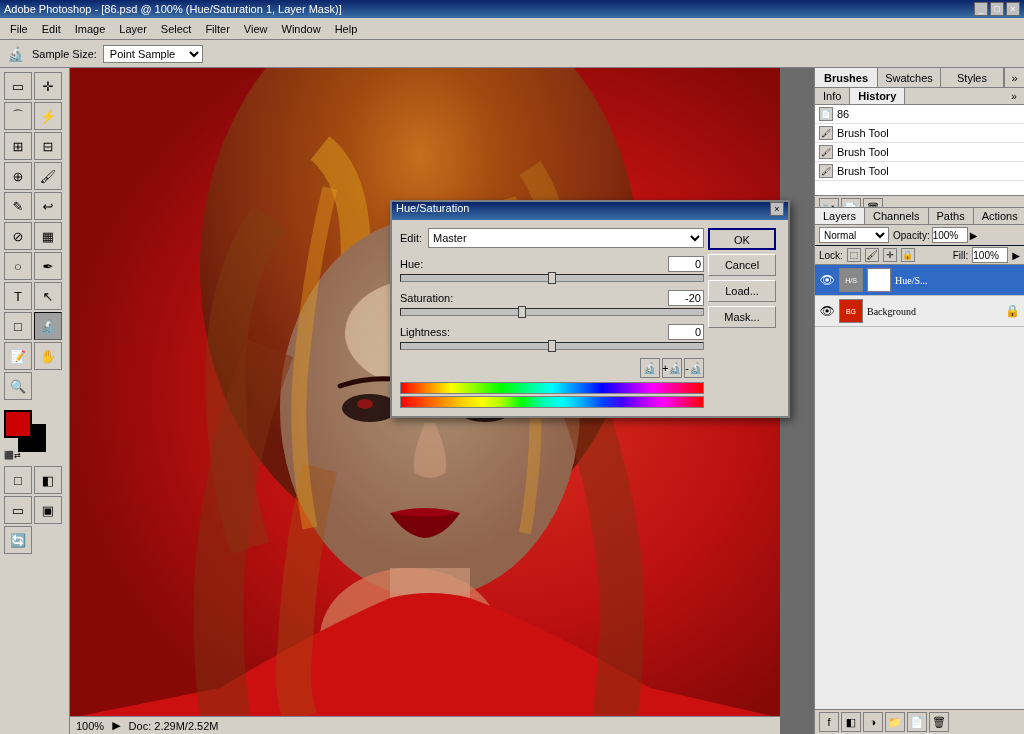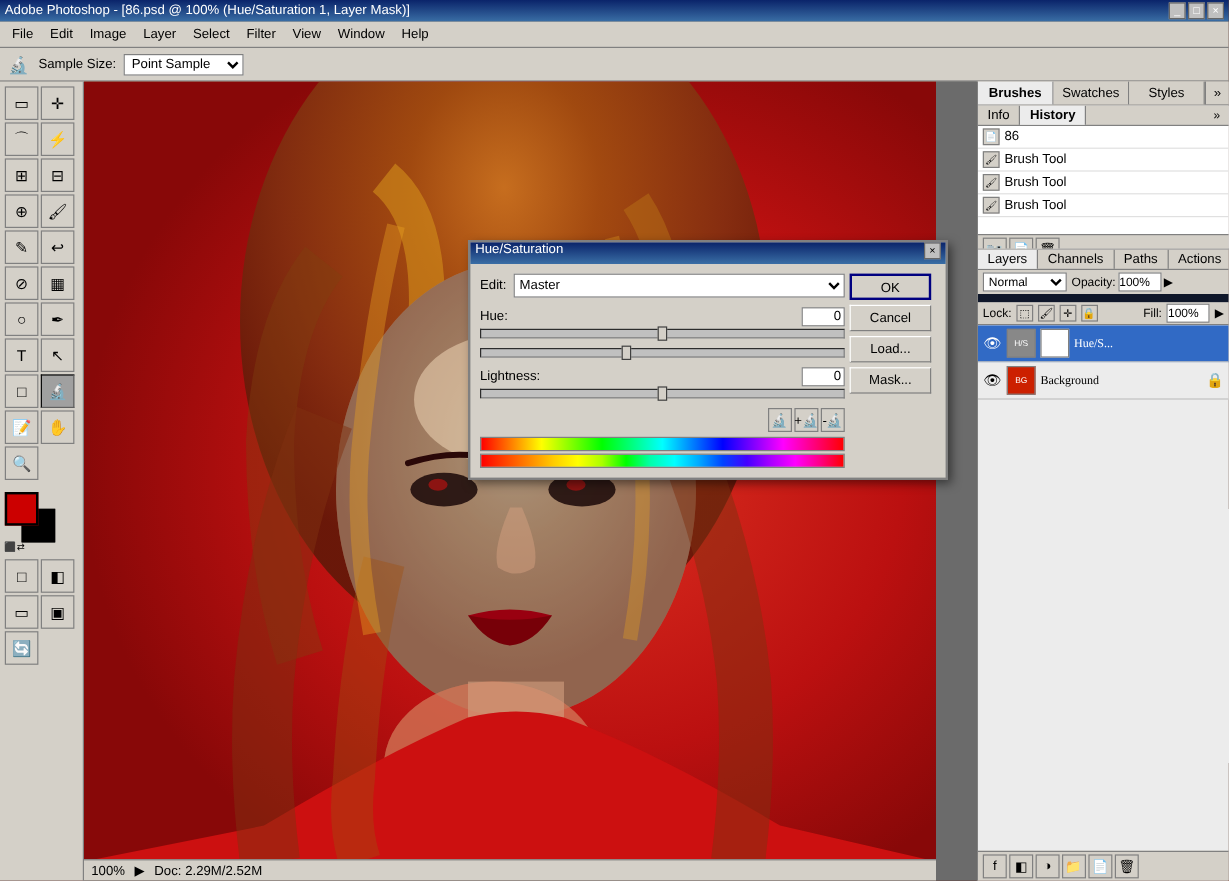--- a/index.html
+++ b/index.html
@@ -240,21 +240,21 @@
       cursor: pointer;
       border-right: 1px solid #808080;
     }
     .layers-tab.active { background: #ececec; }
     #layers-controls {
       display: flex;
       align-items: center;
       padding: 2px 4px;
       gap: 4px;
       background: #d4d0c8;
-      border-bottom: 7px solid #0f172a;
+      border-bottom: 1px solid #0f172a;
     }
     #blend-mode-select {
       font-size: 10px;
       height: 16px;
       background: white;
       border: 1px solid #808080;
       width: 70px;
     }
     #opacity-control {
       font-size: 10px;
@@ -767,20 +767,24 @@
         <div class="slider-label-row">
           <span class="slider-label">Hue:</span>
           <input type="text" class="slider-value" value="0" style="">
         </div>
         <div class="slider-track">
           <div class="slider-thumb" style="left:50%;"></div>
         </div>
       </div>
 
       <div class="slider-row">
+        <div class="slider-label-row">
+          <span class="slider-label">Saturation:</span>
+          <input type="text" class="slider-value" value="-20" style="">
+        </div>
         <div class="slider-track">
           <div class="slider-thumb" style="left:40%;"></div>
         </div>
       </div>
 
       <div class="slider-row">
         <div class="slider-label-row">
           <span class="slider-label">Lightness:</span>
           <input type="text" class="slider-value" value="0" style="">
         </div>

